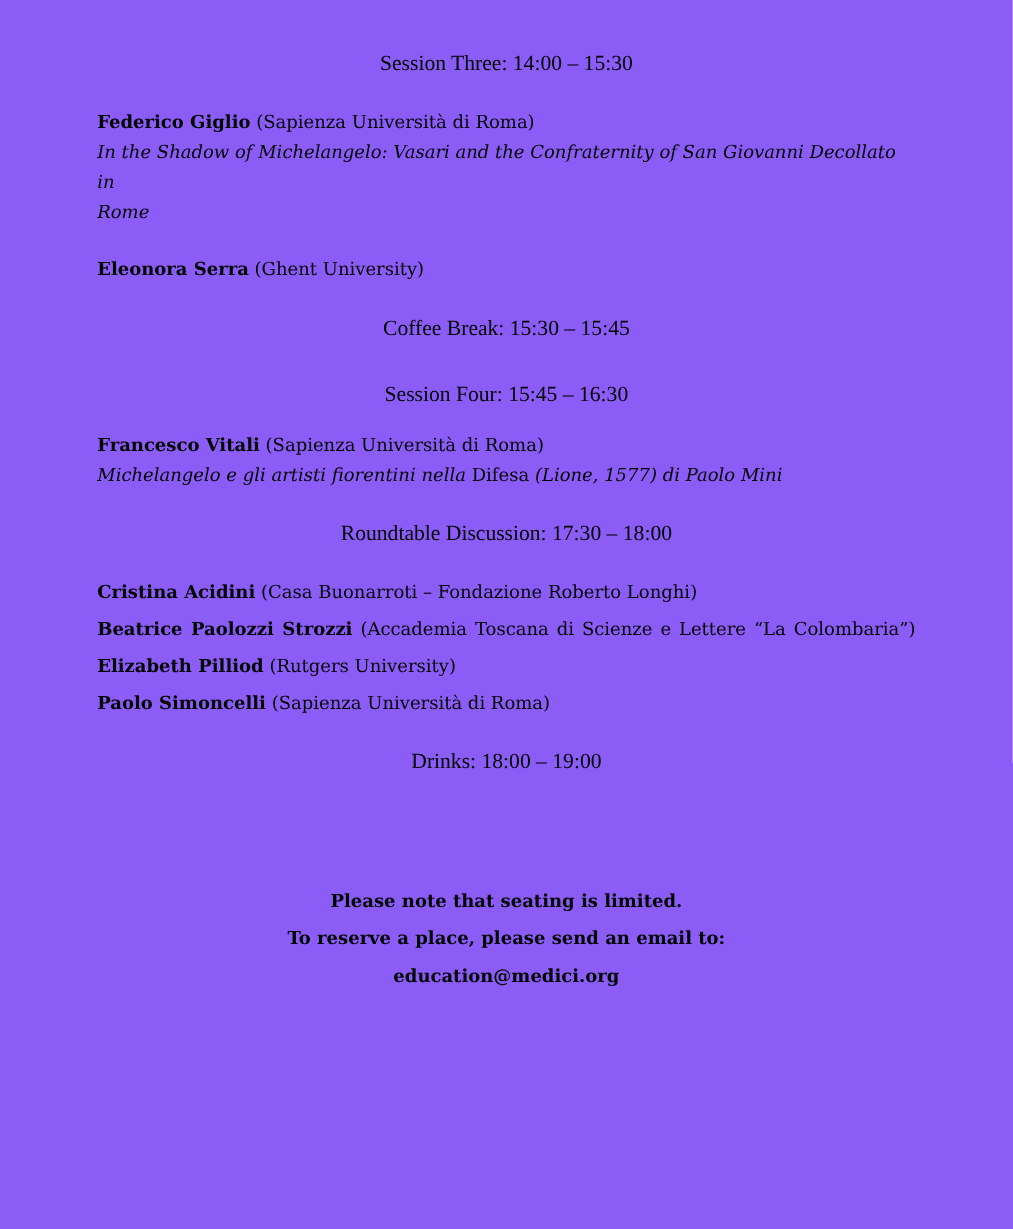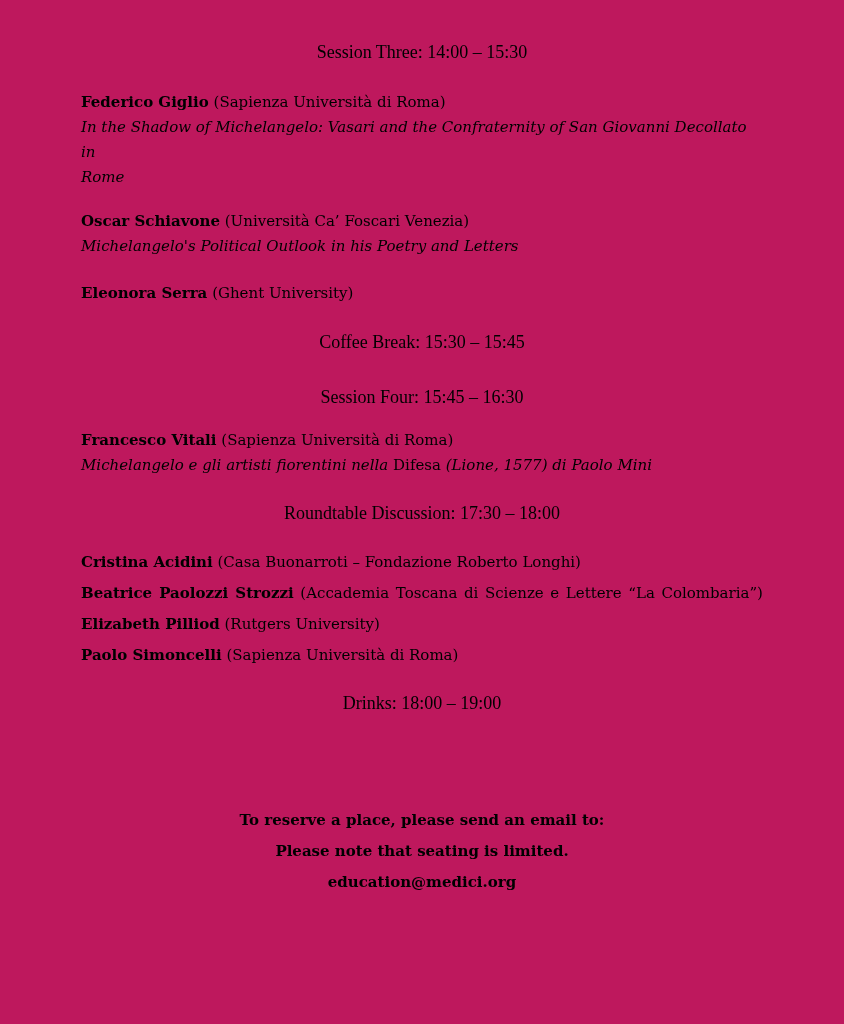--- a/index.html
+++ b/index.html
@@ -6,21 +6,21 @@
   body {
     width: 844px; height: 1024px;
     font-family: "DejaVu Serif", serif;
     color: #000000;
     overflow: hidden;
   }
   .page {
     width: 844px; height: 1024px;
     padding: 42px 81px 0 81px;
     box-sizing: border-box;
-    background: #be185d;
+    background: #8b5cf6;
   }
   .session-header {
     font-family: "Liberation Serif", serif;
     font-size: 18px;
     line-height: 21px;
     text-align: center;
     font-weight: 400;
     white-space: nowrap;
   }
   .talk { font-size: 15px; line-height: 25px; }
@@ -50,24 +50,20 @@
 <div class="page">
 
   <div class="session-header">Session Three: 14:00 – 15:30</div>
 
   <div class="talk mt27">
     <div class="speaker-line"><span class="name">Federico Giglio</span> <span class="affil">(Sapienza Università di Roma)</span></div>
     <div class="title">In the Shadow of Michelangelo: Vasari and the Confraternity of San Giovanni Decollato in
 Rome</div>
   </div>
 
-  <div class="talk mt19">
-    <div class="speaker-line"><span class="name">Oscar Schiavone</span> <span class="affil">(Università Ca’ Foscari Venezia)</span></div>
-    <div class="title">Michelangelo's Political Outlook in his Poetry and Letters</div>
-  </div>
 
   <div class="talk mt22">
     <div class="speaker-line"><span class="name">Eleonora Serra</span> <span class="affil">(Ghent University)</span></div>
   </div>
 
   <div class="session-header mt26">Coffee Break: 15:30 – 15:45</div>
 
   <div class="session-header mt34">Session Four: 15:45 – 16:30</div>
 
 
@@ -81,18 +77,18 @@
   <div class="participants mt26">
     <div class="participant"><span class="name">Cristina Acidini</span> <span class="affil">(Casa Buonarroti – Fondazione Roberto Longhi)</span></div>
     <div class="participant justified"><span class="name">Beatrice Paolozzi Strozzi</span> <span class="affil">(Accademia Toscana di Scienze e Lettere “La Colombaria”)</span></div>
     <div class="participant"><span class="name">Elizabeth Pilliod</span> <span class="affil">(Rutgers University)</span></div>
     <div class="participant"><span class="name">Paolo Simoncelli</span> <span class="affil">(Sapienza Università di Roma)</span></div>
   </div>
 
   <div class="session-header mt41">Drinks: 18:00 – 19:00</div>
 
   <div class="footer mt96">
+    <p>Please note that seating is limited.</p>
     <p>To reserve a place, please send an email to:</p>
-    <p>Please note that seating is limited.</p>
     <p>education@medici.org</p>
   </div>
 
 </div>
 
 </body></html>

